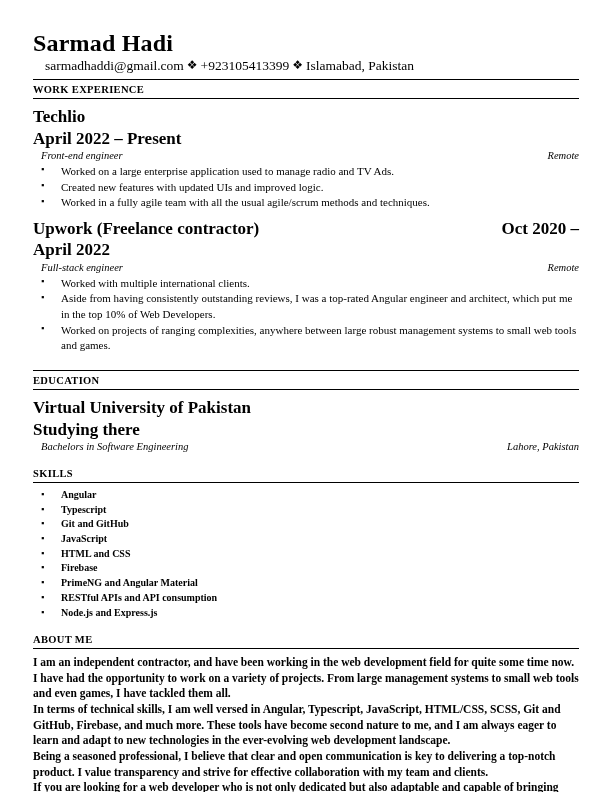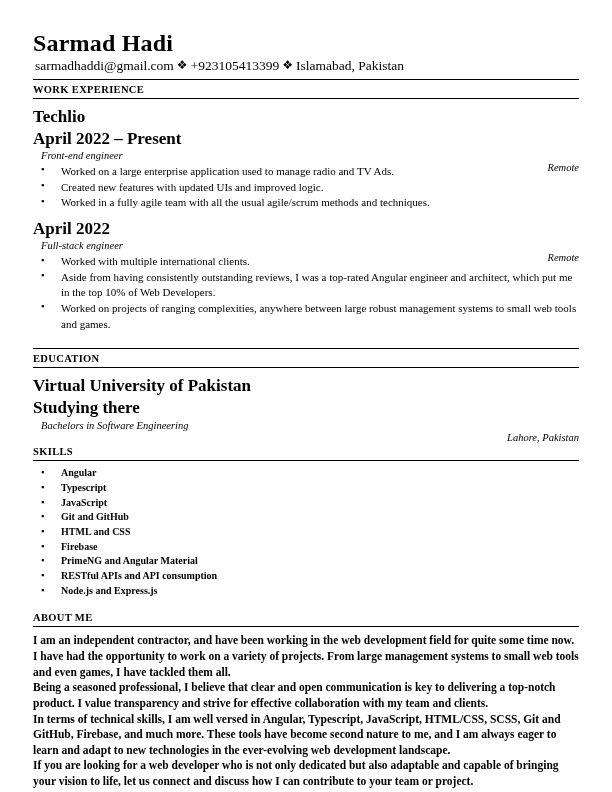--- a/index.html
+++ b/index.html
@@ -28,21 +28,21 @@
   .name {
     font-size: 24px;
     font-weight: bold;
     line-height: 1.12;
     letter-spacing: 0.2px;
     margin: 0 0 1px 0;
   }
   .contact {
     font-size: 13.5px;
     line-height: 1.25;
-    margin: 0 0 4px 2px;
+    margin: 0 0 4px 12px;
     white-space: nowrap;
   }
   .contact .sep {
     font-size: 12px;
     padding: 0 3px;
     vertical-align: 1px;
   }
 
   
   .section-head {
@@ -85,21 +85,21 @@
     font-size: 10.5px;
     font-style: italic;
     line-height: 1.3;
     position: relative;
     padding-right: 120px;
     margin-left: 8px;
   }
   .entry-sub .right {
     position: absolute;
     right: 0;
-    top: 12px;
+    top: 0;
   }
 
   
   .entry-title.wrapped {
     padding-right: 0;
   }
   .entry-title.wrapped .line1 {
     position: relative;
     display: block;
   }
@@ -176,20 +176,24 @@
     </div>
     <ul class="bullets">
       <li>Worked on a large enterprise application used to manage radio and TV Ads.</li>
       <li>Created new features with updated UIs and improved logic.</li>
       <li>Worked in a fully agile team with all the usual agile/scrum methods and techniques.</li>
     </ul>
   </div>
 
   <div class="entry">
     <div class="entry-title wrapped">
+      <span class="line1">
+        <span>Upwork (Freelance contractor)</span>
+        <span class="right">Oct 2020 –</span>
+      </span>
       <span class="line2">April 2022</span>
     </div>
     <div class="entry-sub">
       <span>Full-stack engineer</span>
       <span class="right">Remote</span>
     </div>
     <ul class="bullets">
       <li>Worked with multiple international clients.</li>
       <li>Aside from having consistently outstanding reviews, I was a top-rated Angular engineer and architect, which put me in the top 10% of Web Developers.</li>
       <li>Worked on projects of ranging complexities, anywhere between large robust management systems to small web tools and games.</li>
@@ -207,31 +211,31 @@
       <span>Bachelors in Software Engineering</span>
       <span class="right">Lahore, Pakistan</span>
     </div>
   </div>
 
   <div class="section-head no-top" style="margin-top:10px;">SKILLS</div>
 
   <ul class="bullets skills" style="margin-top:5px;">
     <li>Angular</li>
     <li>Typescript</li>
+    <li>Git and GitHub</li>
     <li>JavaScript</li>
-    <li>Git and GitHub</li>
     <li>HTML and CSS</li>
     <li>Firebase</li>
     <li>PrimeNG and Angular Material</li>
     <li>RESTful APIs and API consumption</li>
     <li>Node.js and Express.js</li>
   </ul>
 
   <div class="section-head no-top" style="margin-top:10px;">ABOUT ME</div>
 
   <div class="about">
     <p>I am an independent contractor, and have been working in the web development field for quite some time now. I have had the opportunity to work on a variety of projects. From large management systems to small web tools and even games, I have tackled them all.</p>
+    <p>In terms of technical skills, I am well versed in Angular, Typescript, JavaScript, HTML/CSS, SCSS, Git and GitHub, Firebase, and much more. These tools have become second nature to me, and I am always eager to learn and adapt to new technologies in the ever-evolving web development landscape.</p>
     <p>Being a seasoned professional, I believe that clear and open communication is key to delivering a top-notch product. I value transparency and strive for effective collaboration with my team and clients.</p>
-    <p>In terms of technical skills, I am well versed in Angular, Typescript, JavaScript, HTML/CSS, SCSS, Git and GitHub, Firebase, and much more. These tools have become second nature to me, and I am always eager to learn and adapt to new technologies in the ever-evolving web development landscape.</p>
     <p>If you are looking for a web developer who is not only dedicated but also adaptable and capable of bringing your vision to life, let us connect and discuss how I can contribute to your team or project.</p>
   </div>
 
 </div>
 
 </body></html>

